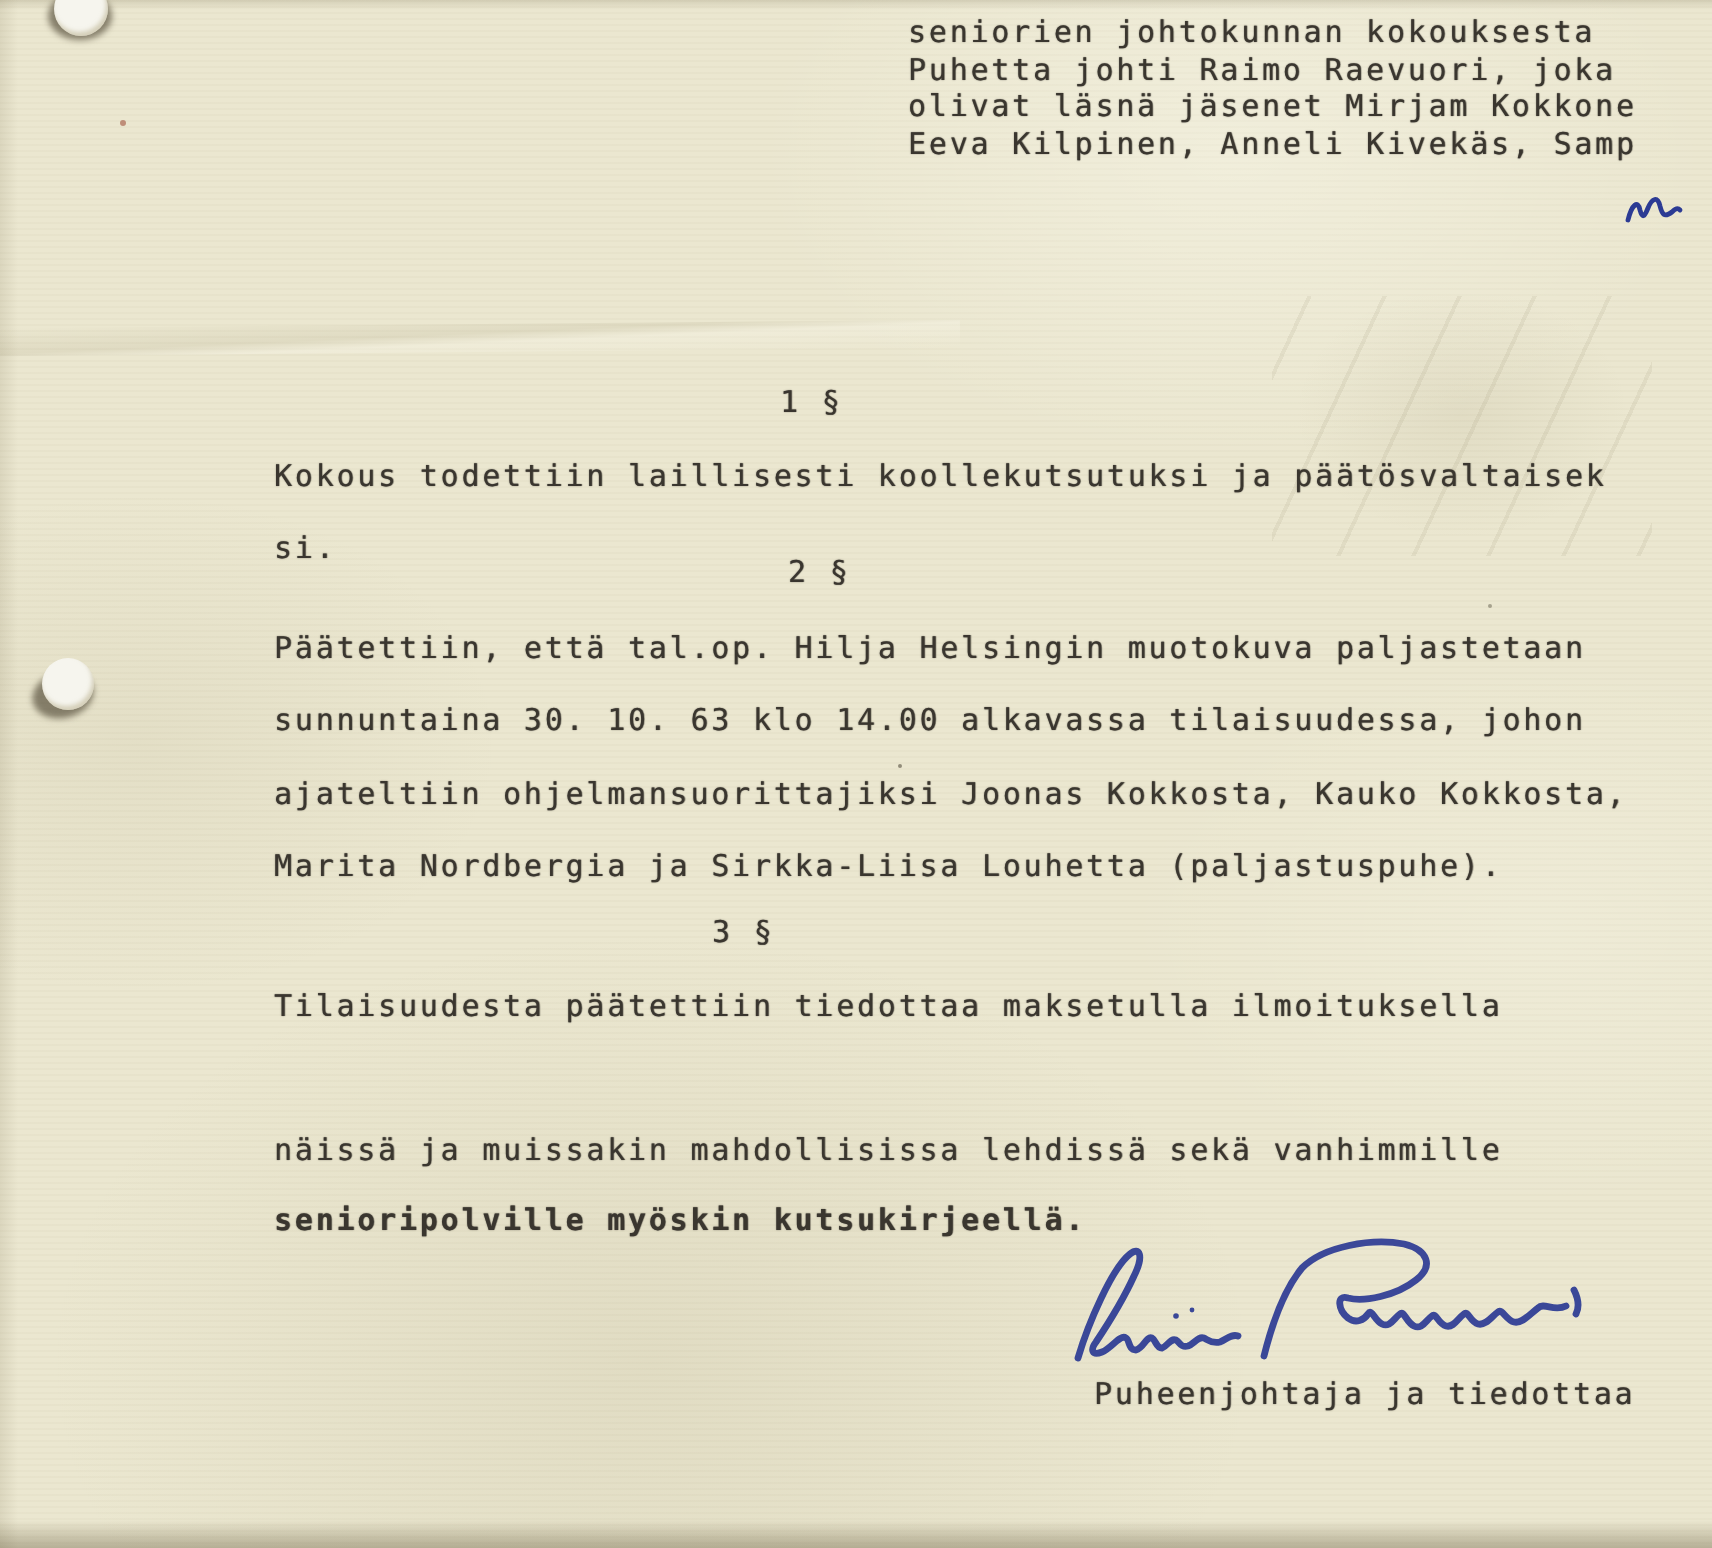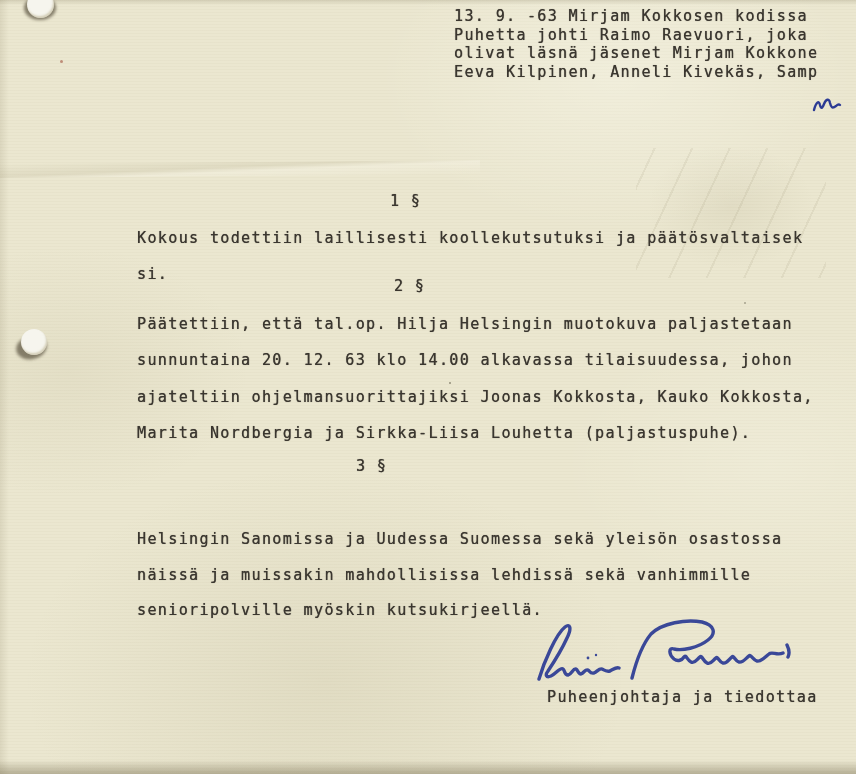--- a/index.html
+++ b/index.html
@@ -64,45 +64,45 @@
   <div class="hole-shadow" style="left:24px;top:-4px;width:32px;height:24px;"></div>
   <div class="hole" style="left:27px;top:-9px;width:27px;height:27px;"></div>
   <div class="hole-shadow" style="left:16px;top:336px;width:31px;height:23px;transform:rotate(-14deg);"></div>
   <div class="hole" style="left:21px;top:329px;width:26px;height:26px;"></div>
 
   <div class="speck" style="left:60px;top:60px;width:3px;height:3px;background:#a2543f;opacity:.6;"></div>
   <div class="speck" style="left:449px;top:382px;width:2px;height:2px;background:#55503f;opacity:.6;"></div>
   <div class="speck" style="left:744px;top:302px;width:2px;height:2px;background:#55503f;opacity:.45;"></div>
 
   <div class="hdr">
-    <div class="tw">13. 9. -63 Mirjam Kokkosen kodissa</div>
+    <div class="tw">seniorien johtokunnan kokouksesta</div>
     <div class="tw">Puhetta johti Raimo Raevuori, joka</div>
     <div class="tw">olivat läsnä jäsenet Mirjam Kokkone</div>
     <div class="tw">Eeva Kilpinen, Anneli Kivekäs, Samp</div>
   </div>
 
   <svg class="pen" style="left:811px;top:95px;" width="32" height="20" viewBox="0 0 32 20">
     <title>n</title>
     <path d="M3,15 C5,7 8,5 9,10 C10,14 11,14 13,9 C15,4 18,3 19,8 C20,12 21,14 25,11 C27,9 28,9 29,10" fill="none" stroke="#2c3b94" stroke-width="2.4" stroke-linecap="round"></path>
   </svg>
 
   <div class="tw" style="left:390px;top:192px;">1 §</div>
   <div class="tw" style="left:137px;top:229px;">Kokous todettiin laillisesti koollekutsutuksi ja päätösvaltaisek</div>
   <div class="tw" style="left:137px;top:265px;">si.</div>
 
   <div class="tw" style="left:394px;top:277px;">2 §</div>
   <div class="tw" style="left:137px;top:315px;">Päätettiin, että tal.op. Hilja Helsingin muotokuva paljastetaan</div>
-  <div class="tw" style="left:137px;top:351px;">sunnuntaina 20. 12. 63 klo 14.00 alkavassa tilaisuudessa, johon</div>
+  <div class="tw" style="left:137px;top:351px;">sunnuntaina 30. 10. 63 klo 14.00 alkavassa tilaisuudessa, johon</div>
   <div class="tw" style="left:137px;top:388px;">ajateltiin ohjelmansuorittajiksi Joonas Kokkosta, Kauko Kokkosta,</div>
   <div class="tw" style="left:137px;top:424px;">Marita Nordbergia ja Sirkka-Liisa Louhetta (paljastuspuhe).</div>
 
   <div class="tw" style="left:356px;top:457px;">3 §</div>
-  <div class="tw" style="left:137px;top:530px;">Helsingin Sanomissa ja Uudessa Suomessa sekä yleisön osastossa</div>
+  <div class="tw" style="left:137px;top:494px;">Tilaisuudesta päätettiin tiedottaa maksetulla ilmoituksella</div>
   <div class="tw" style="left:137px;top:566px;">näissä ja muissakin mahdollisissa lehdissä sekä vanhimmille</div>
-  <div class="tw" style="left:137px;top:601px;">senioripolville myöskin kutsukirjeellä.</div>
+  <div class="tw" style="left:137px;top:601px;font-weight:bold;">senioripolville myöskin kutsukirjeellä.</div>
 
   <svg class="sig-svg" width="256" height="68" viewBox="0 0 256 68">
     <title>Raimo Raevuori</title>
     <g fill="none" stroke="#2c3b94" stroke-width="3.4" stroke-linecap="round" stroke-linejoin="round" opacity="0.92">
       <path d="M3,61 C8,44 20,16 29,9 C34,5 36,10 31,20 C26,31 18,44 12,53 C9,57 10,60 15,58 C20,56 24,49 27,51 C29,52 28,57 32,57 C36,56 37,50 40,51 C42,52 42,56 45,56 C48,55 49,51 52,52 C54,53 54,56 58,55 C61,54 63,50 66,51 C68,52 70,54 74,53 C78,51 80,49 83,50"></path>
       <circle cx="52" cy="40" r="1.4" fill="#2c3b94" stroke="none"></circle>
       <circle cx="60" cy="37" r="1.2" fill="#2c3b94" stroke="none"></circle>
       <path d="M96,60 C99,48 105,28 115,16 C126,5 150,1 166,4 C178,7 181,15 172,22 C162,30 146,33 138,31 C132,29 133,37 138,41 C142,44 146,42 148,39 C150,36 151,42 155,44 C159,46 161,41 164,39 C166,37 167,43 171,45 C175,47 177,42 180,40 C182,38 183,44 187,45 C191,46 193,41 196,39 C198,37 199,43 203,44 C207,45 210,40 213,38 C215,36 217,42 221,43 C225,44 229,39 233,36 C236,33 241,38 247,35"></path>
       <path d="M251,27 C253,31 254,35 252,39"></path>
     </g>

